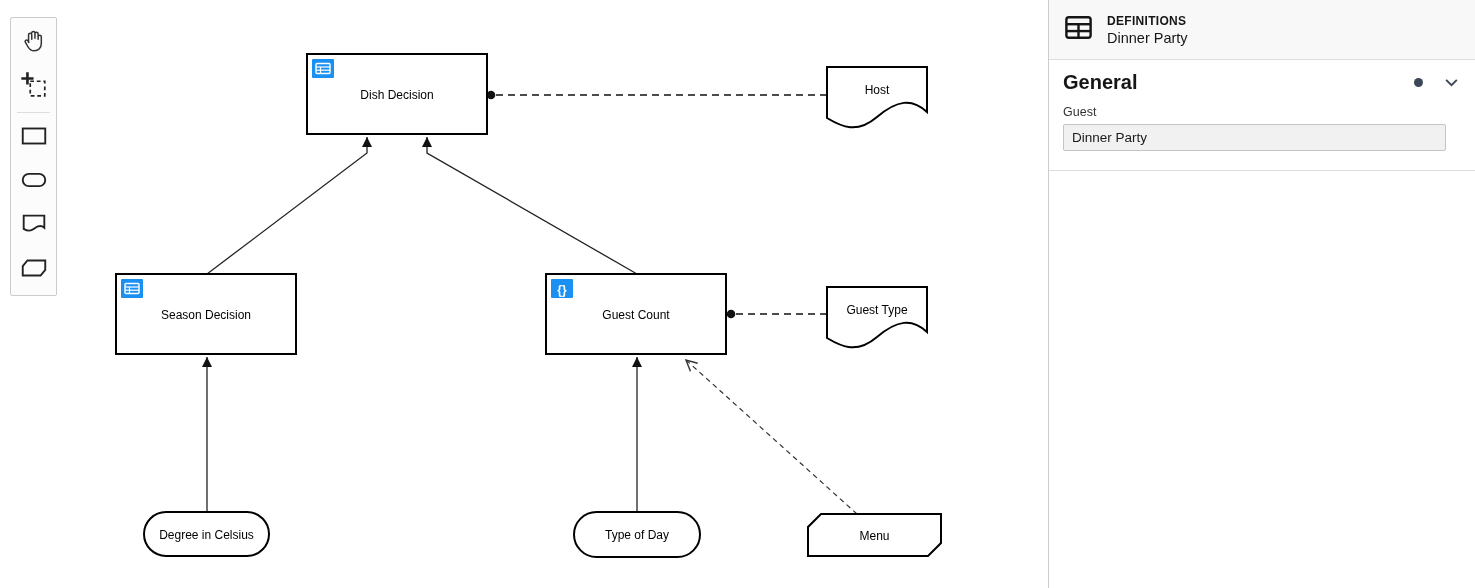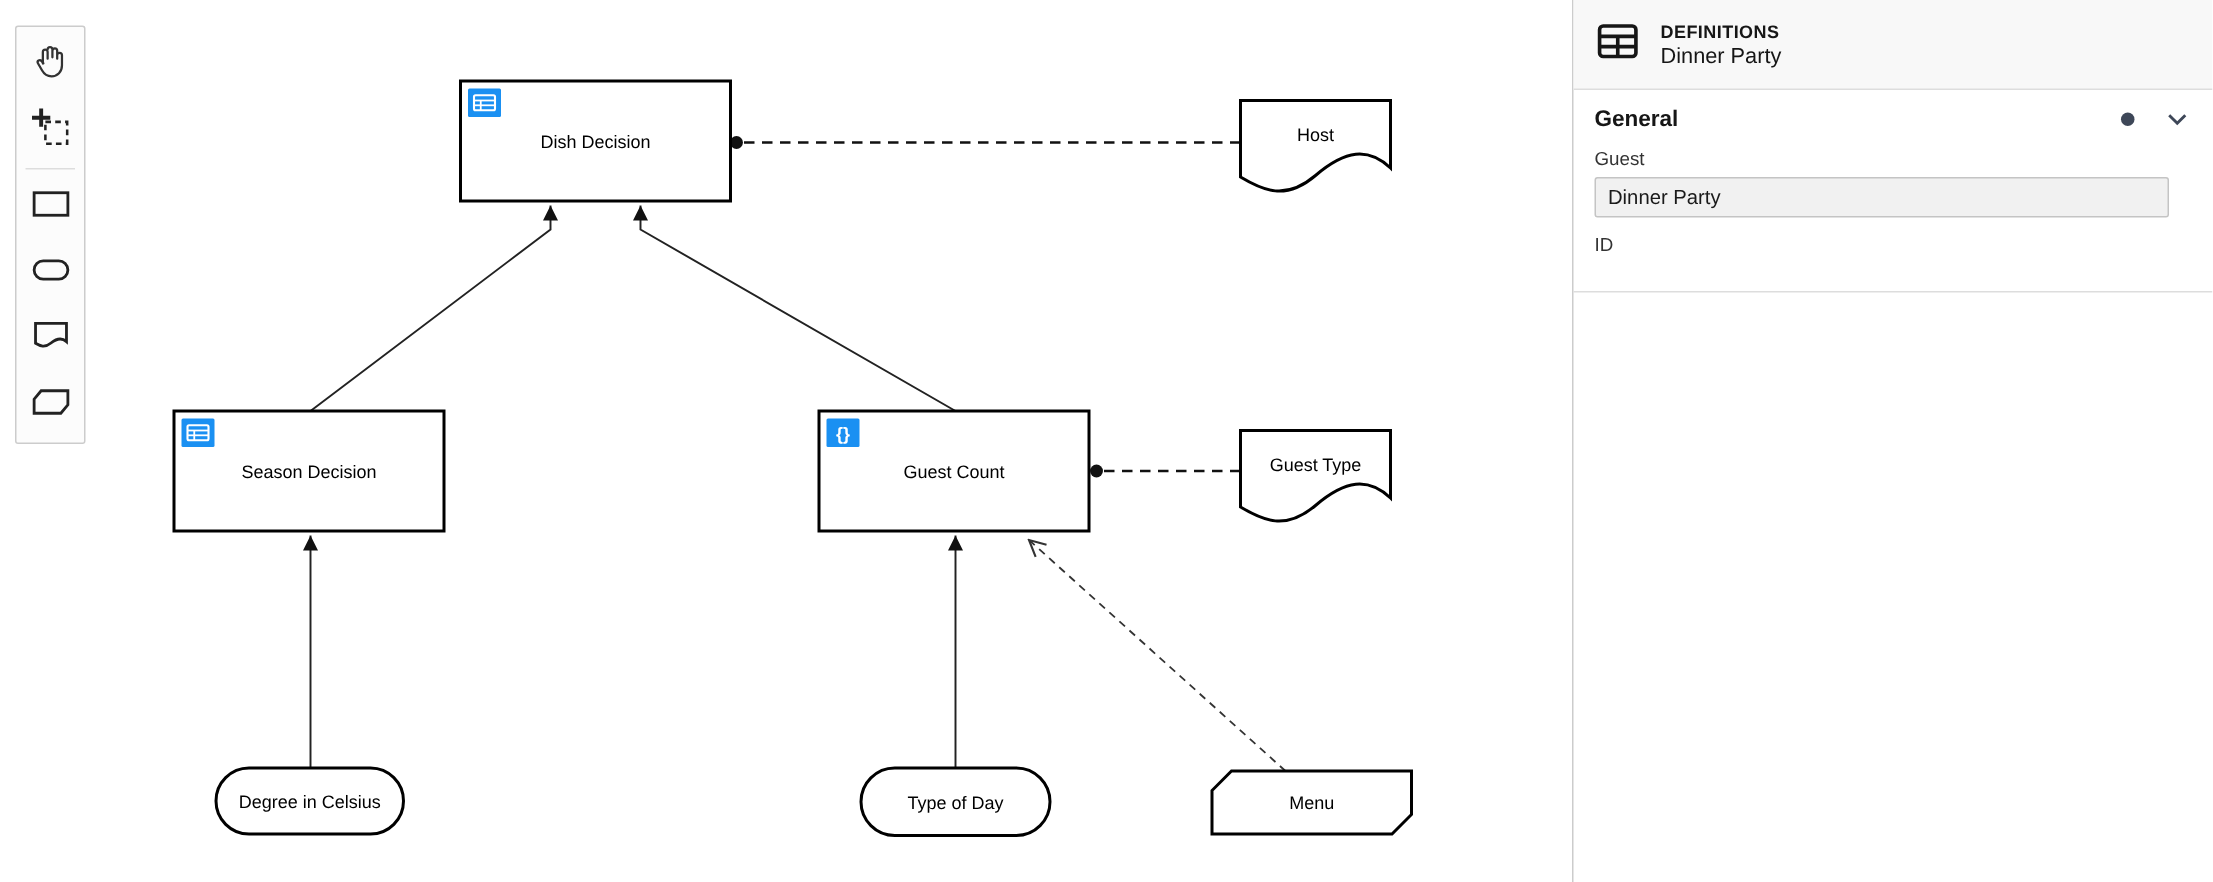--- a/index.html
+++ b/index.html
@@ -28,21 +28,21 @@
     background:#fff;border-left:1px solid #ccc;
   }
   .panel-header{
     display:flex;align-items:center;gap:13px;height:60px;box-sizing:border-box;
     padding:10px 14px;background:#f8f8f8;border-bottom:1px solid #ddd;
   }
   .kicker{font-weight:bold;font-size:12px;letter-spacing:.3px;color:#161616;}
   .ptitle{font-size:14.5px;color:#161616;margin-top:2px;}
   .group{padding:11px 14px 19px;border-bottom:1px solid #ddd;}
   .group-head{display:flex;align-items:center;cursor:pointer;}
-  .group-head h3{font-size:15px;margin:0;flex:1;color:#161616;}
+  .group-head h3{font-size:20px;margin:0;flex:1;color:#161616;}
   .dot{width:9px;height:9px;border-radius:50%;background:#3e4758;margin-right:21px;}
   .chev{display:flex;margin-right:2px;}
   .field label{display:block;font-size:12.5px;color:#333;margin:11px 0 5px;}
   .field input{
     width:calc(100% - 15px);height:27px;box-sizing:border-box;
     background:#f1f1f1;border:1px solid #c4c4c4;border-radius:2px;
     padding:0 8px;font-size:13.5px;font-family:inherit;color:#1a1a1a;
   }
 </style>
 </head>
@@ -188,17 +188,16 @@
           <svg width="15" height="15" viewBox="0 0 14 14">
             <path d="M2,4.5 L7,9.5 L12,4.5" fill="none" stroke="#3e4758" stroke-width="1.8"></path>
           </svg>
         </span>
       </div>
       <div class="field">
         <label>Guest</label>
         <input type="text" value="Dinner Party" style="">
       </div>
       <div class="field">
-        <label>ID</label>
       </div>
     </div>
   </aside>
 </div>
 
 </body></html>

